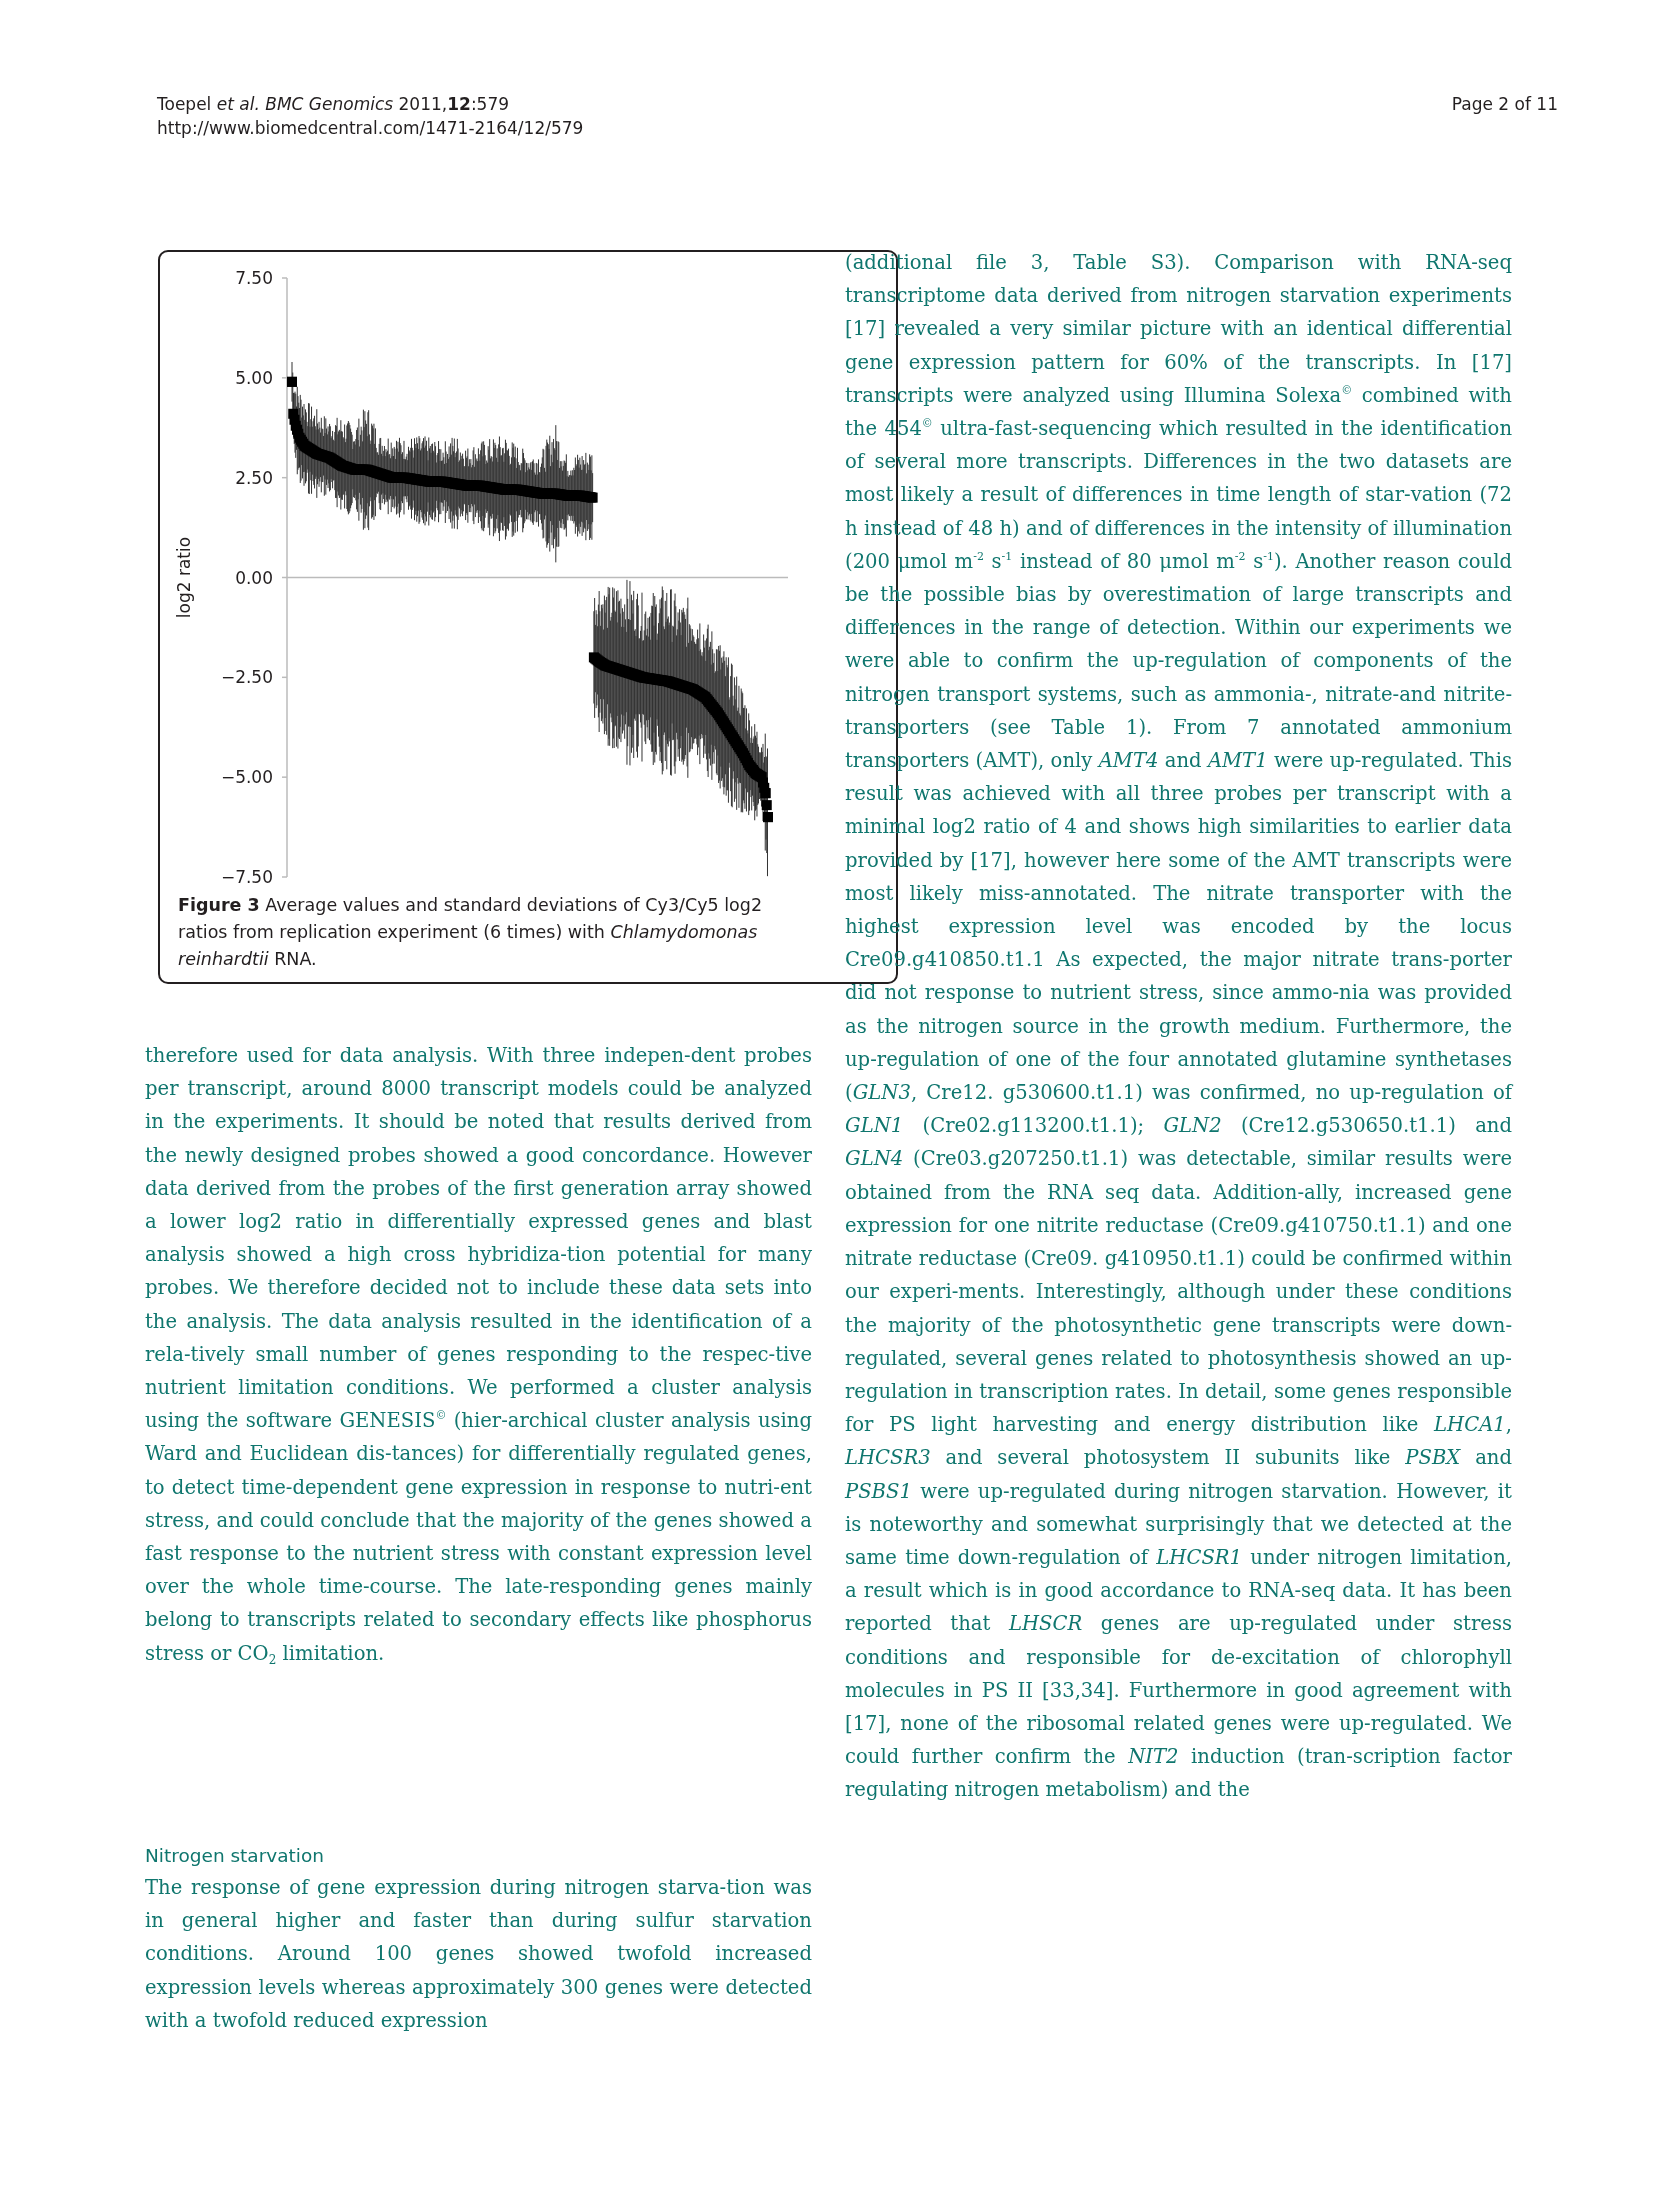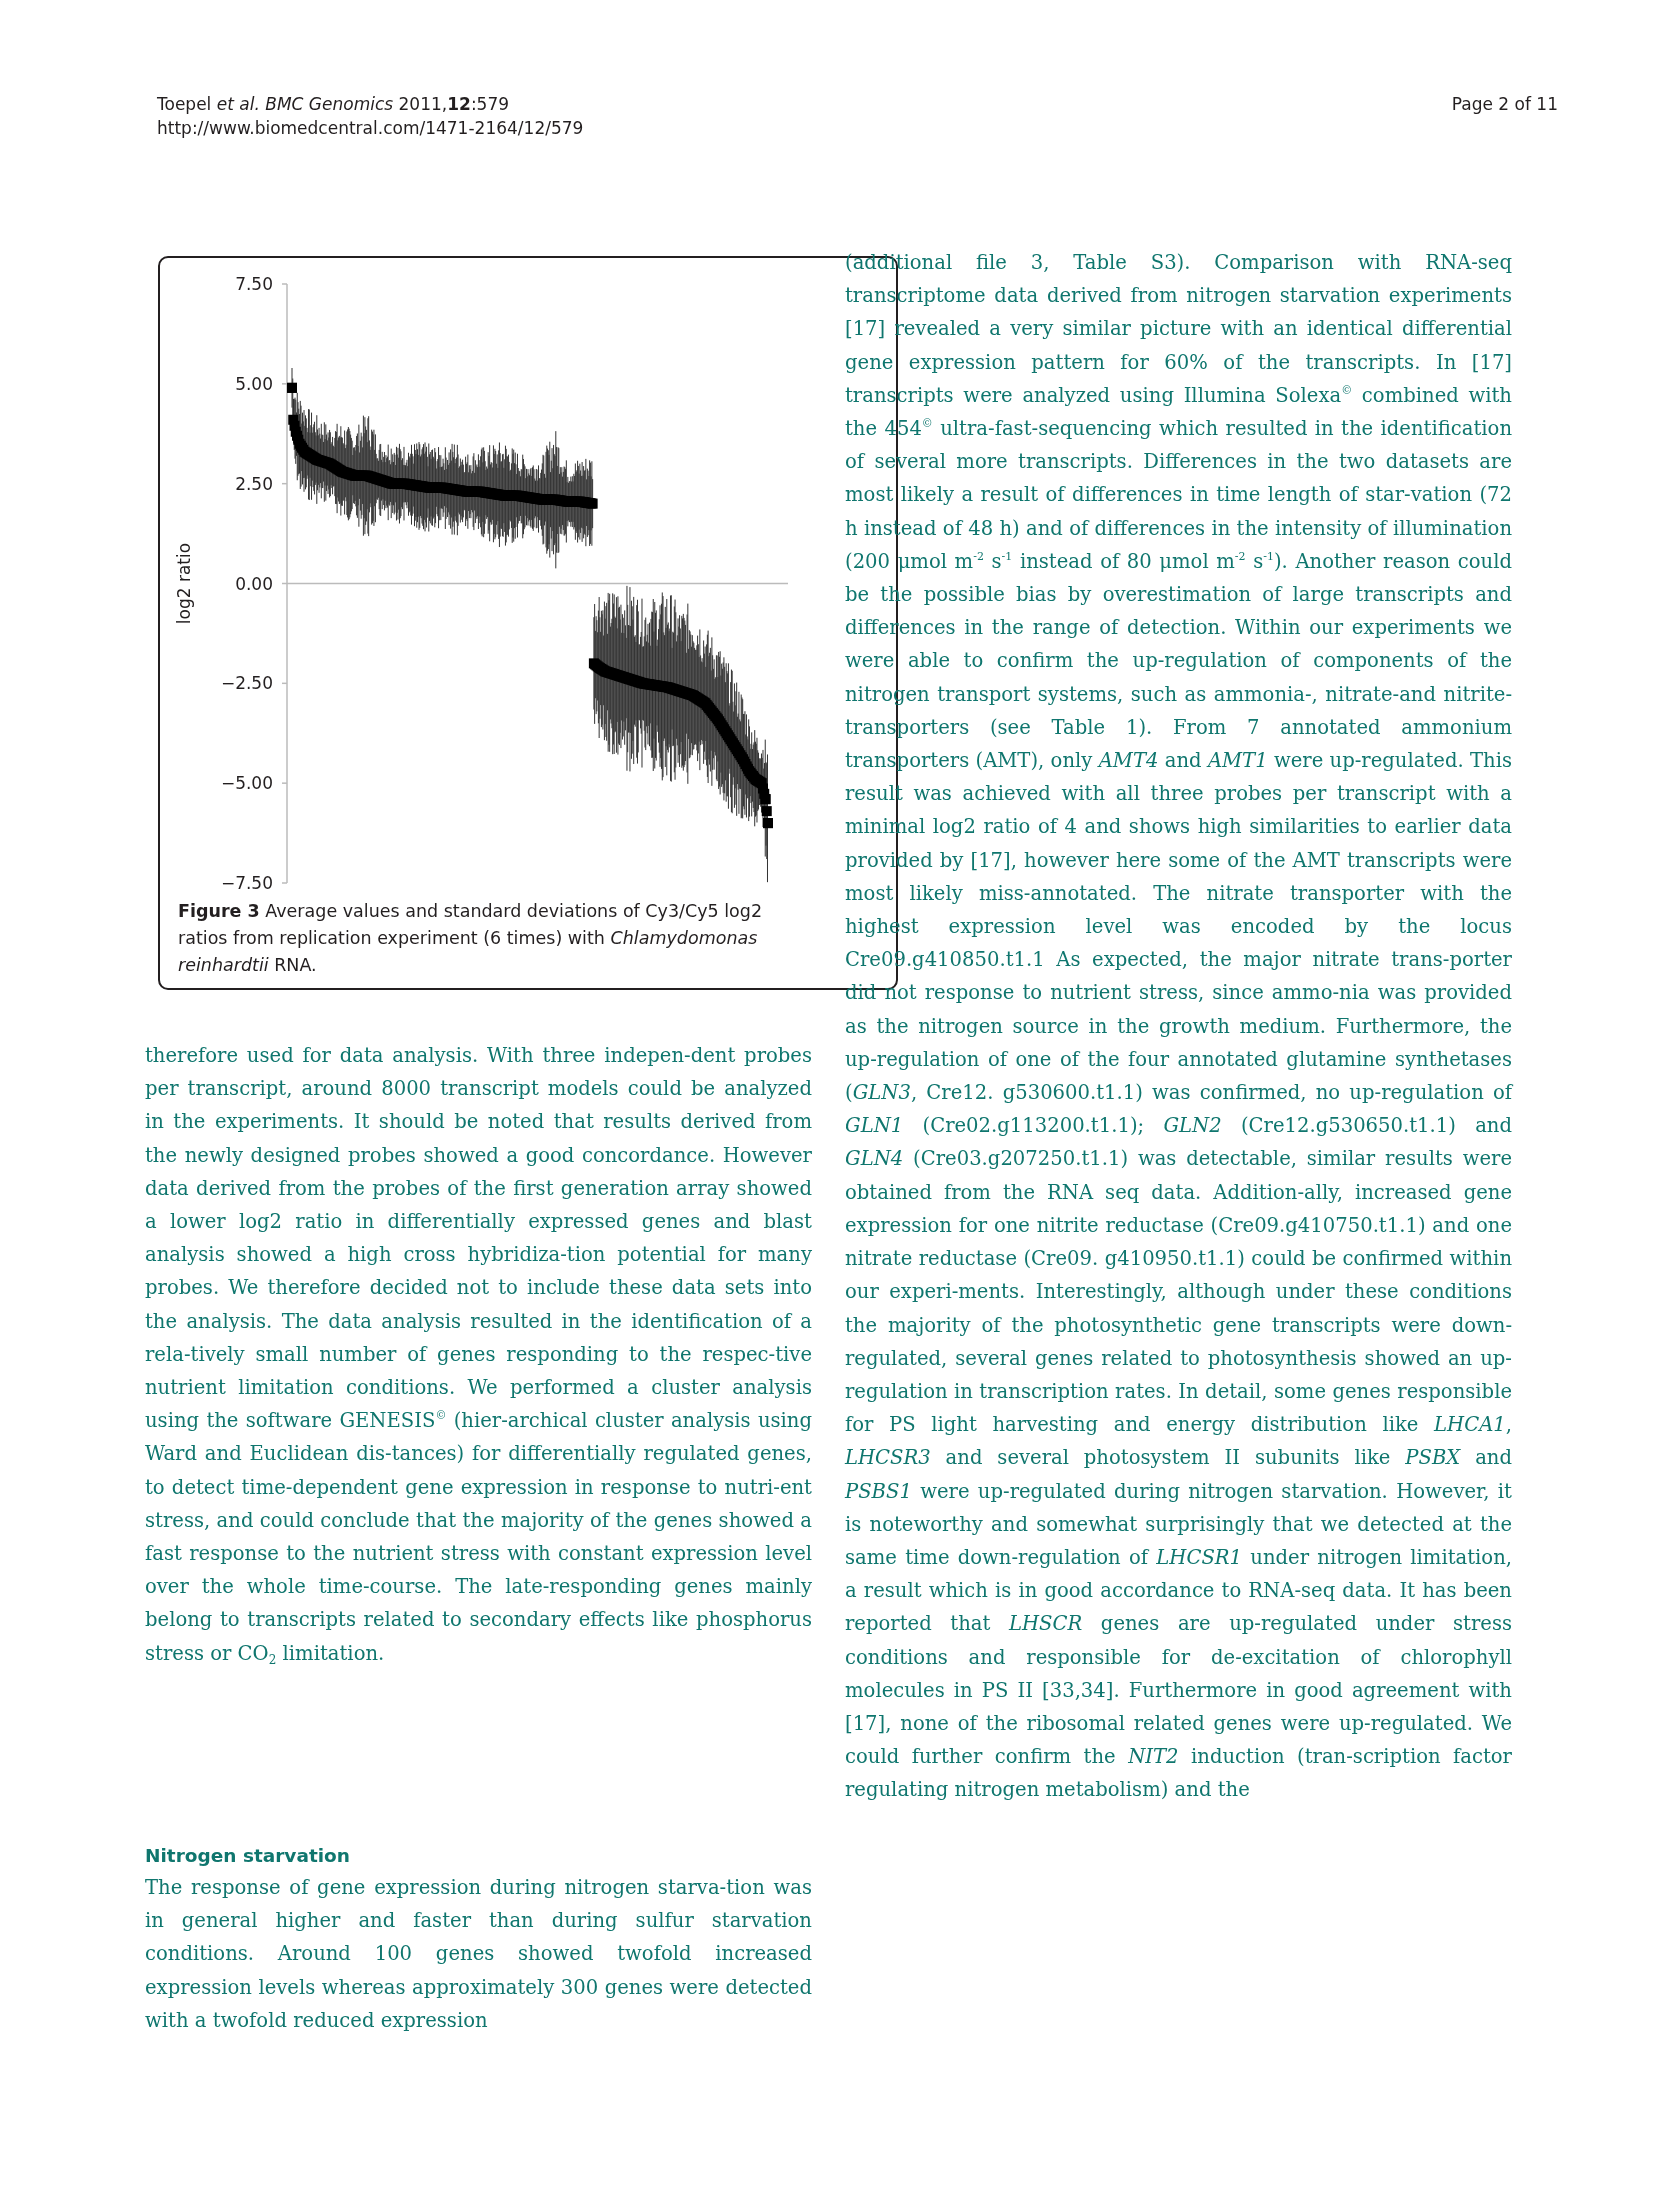--- a/index.html
+++ b/index.html
@@ -1,28 +1,28 @@
 <!DOCTYPE html>
 <html><head>
 <meta charset="utf-8">
 <style>
   html, body { margin: 0; padding: 0; background: #fff; }
   body { width: 1654px; height: 2205px; position: relative; overflow: hidden; color: #231f20; }
   .hdr { position: absolute; top: 92px; font-family: "DejaVu Sans", sans-serif; font-size: 17px; line-height: 24px; color: #231f20; margin-left: 44px; }
   .hdr-left { left: 113px; }
   .hdr-right { right: 96px; }
-  .fig-box { position: absolute; left: 158px; top: 256px; width: 740px; height: 734px; border: 2px solid #231f20; border-radius: 10px; box-sizing: border-box; padding-left: 40px; }
+  .fig-box { position: absolute; left: 158px; top: 250px; width: 740px; height: 734px; border: 2px solid #231f20; border-radius: 10px; box-sizing: border-box; padding-left: 40px; }
   .chart-svg { position: absolute; left: 0; top: 0; }
   .caption { position: absolute; left: 18px; top: 640px; width: 620px; font-family: "DejaVu Sans", sans-serif; font-size: 17.5px; line-height: 27px; color: #231f20; }
   .caption b { font-weight: bold; }
   .col { position: absolute; font-family: "DejaVu Serif", serif; font-size: 19.6px; line-height: 33.2px; text-align: justify; color: #0f766e; }
   .col-left-top { left: 145px; top: 1039px; width: 667px; }
   .col-right { left: 845px; top: 246px; width: 667px; }
   .para { margin: 0; }
-  .heading { font-family: "DejaVu Sans", sans-serif; font-weight: bold; font-size: 18.5px; line-height: 31px; margin: 0; text-align: left; }
+  .heading { font-family: "DejaVu Sans", sans-serif; font-weight: normal; font-size: 18.5px; line-height: 31px; margin: 0; text-align: left; }
   .col-left-bottom { left: 145px; top: 1840px; width: 667px; }
   i { font-style: italic; }
   sup { font-size: 11px; vertical-align: 8px; line-height: 0; }
   sub { font-size: 12px; vertical-align: -4px; line-height: 0; }
 </style>
 </head>
 <body>
 
 <div class="hdr hdr-left">
   <div>

